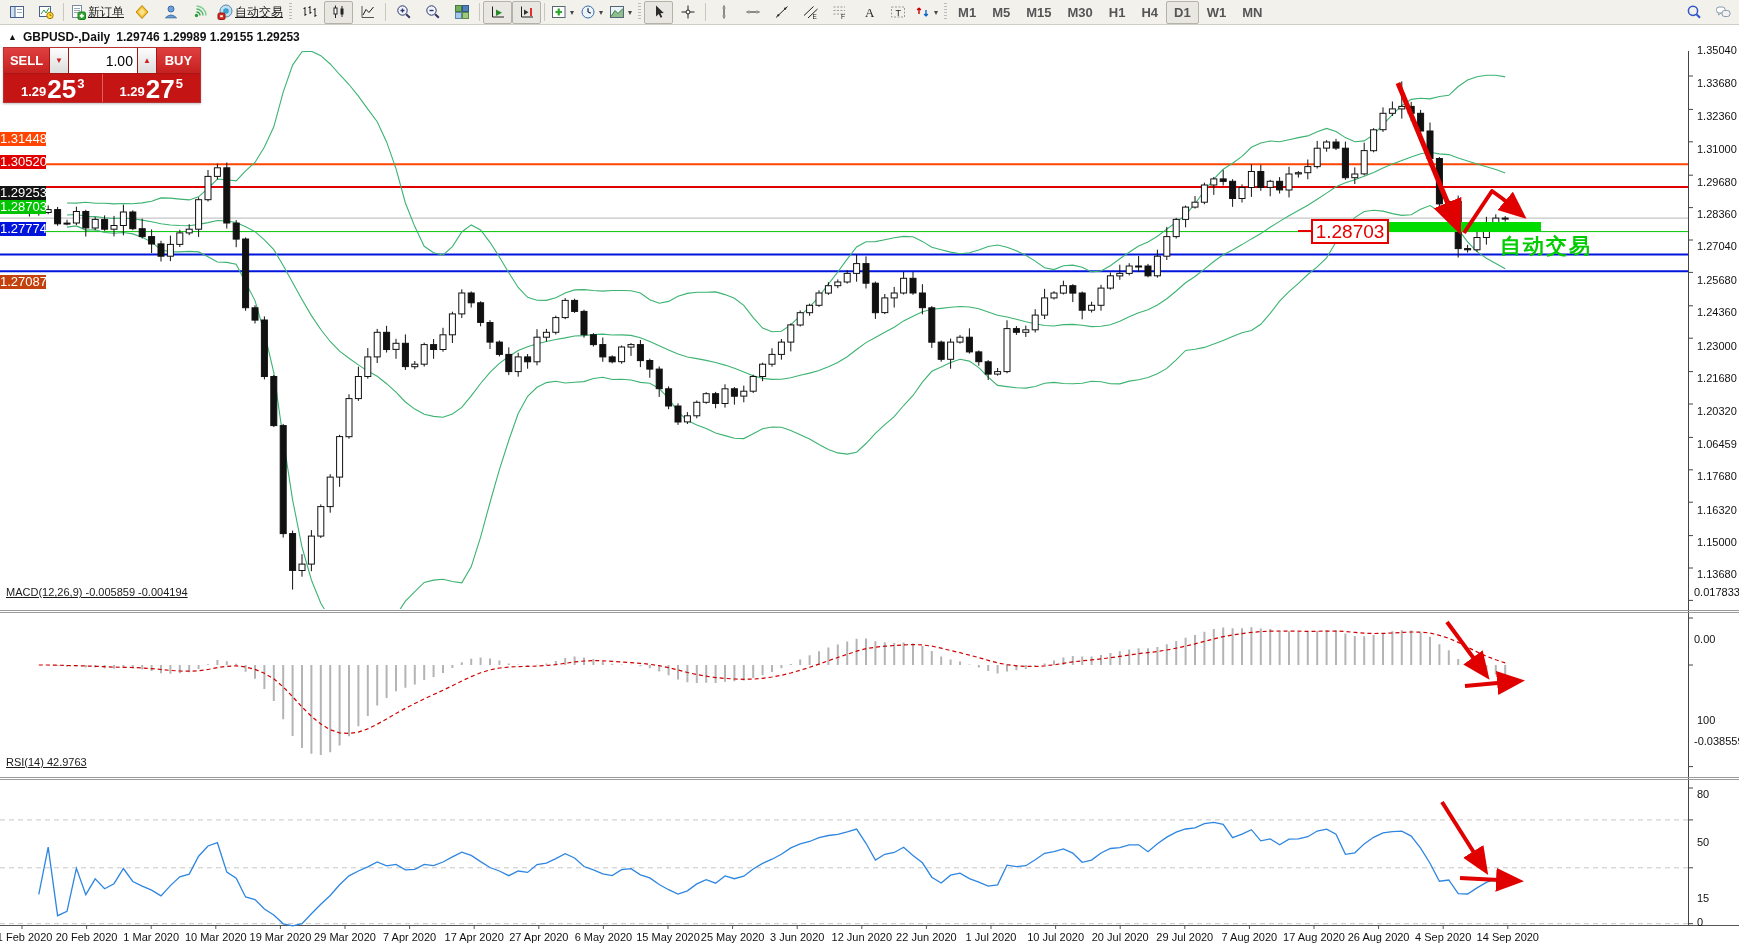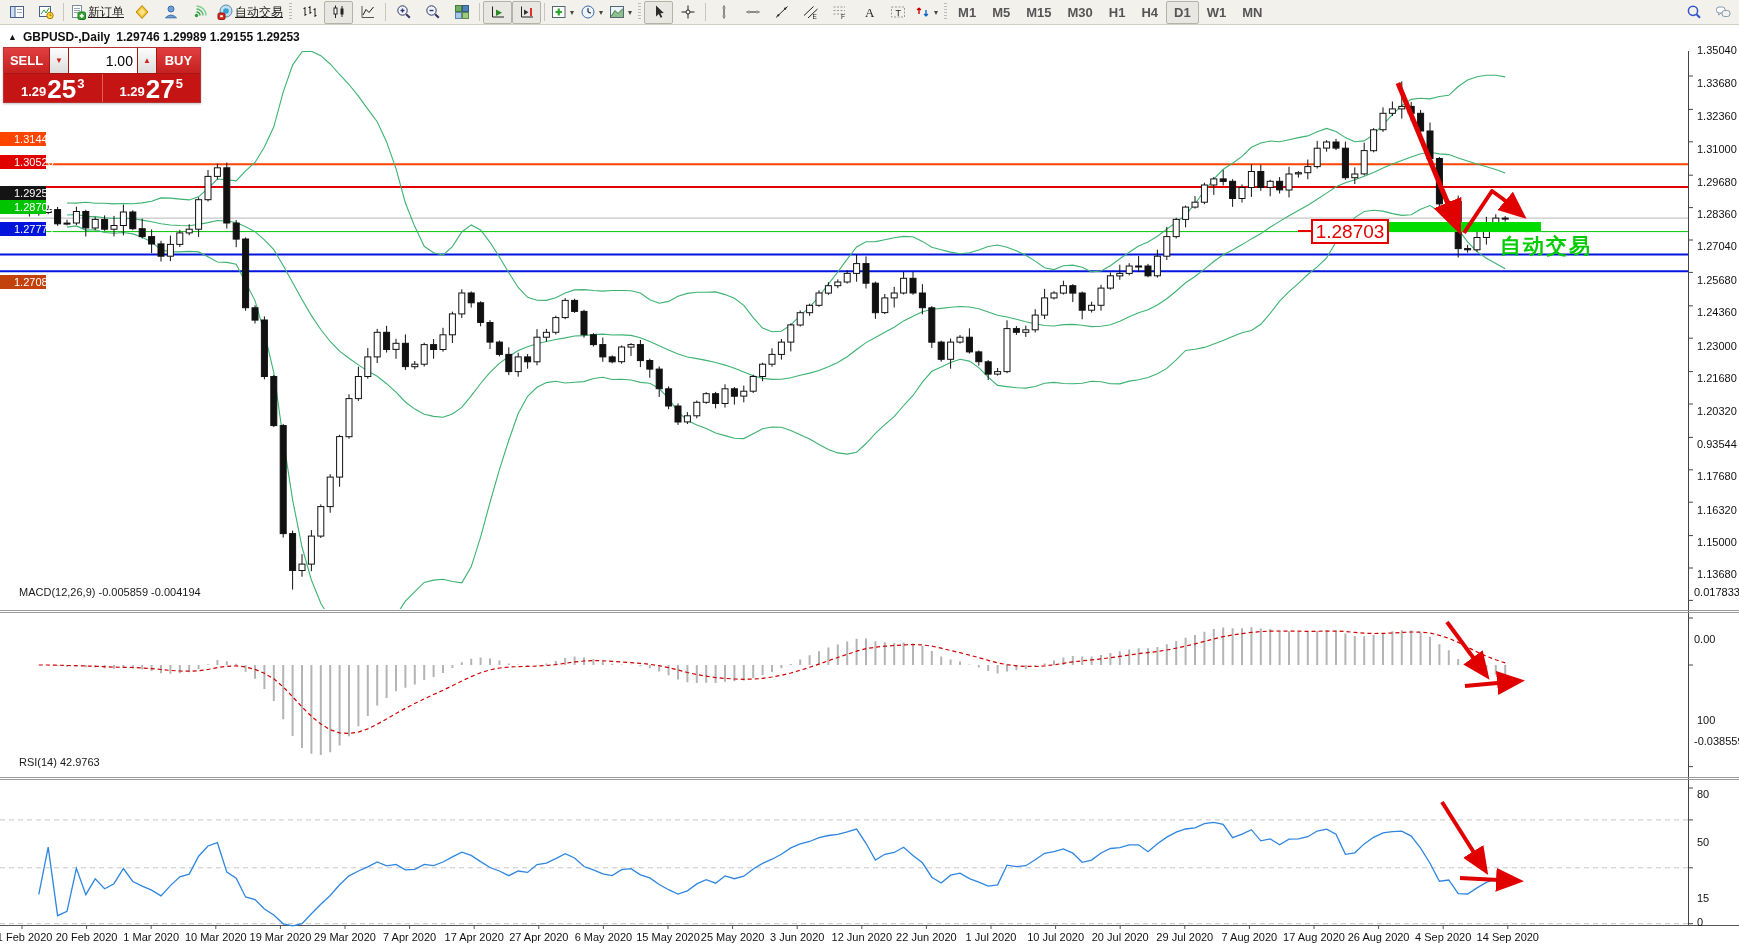--- a/index.html
+++ b/index.html
@@ -16,28 +16,28 @@
   .tb-sep{width:1px;height:18px;background:#c9c7c0;margin:0 3px;}
   .tb-handle{width:5px;height:18px;margin:0 3px;
     background-image:repeating-linear-gradient(to bottom,#bbb 0 1px,transparent 1px 3px);width:3px;}
   .tb-tf{font-size:13px;font-weight:bold;color:#555;padding:0 5px;}
   .dd{font-size:8px;color:#444;margin-left:1px;}
   .tb-spring{flex:1;}
   
   #chart-region{position:absolute;left:0;top:25px;width:1739px;height:921px;background:#fff;}
   #chart-svg{position:absolute;left:0;top:0;}
   .axis-label{position:absolute;font-size:11px;color:#111;white-space:nowrap;}
-  .badge{position:absolute;left:1692px;width:46px;height:14px;color:#fff;font-size:11px;
-    line-height:14px;padding-left:14px;box-sizing:border-box;white-space:nowrap;}
+  .badge{position:absolute;left:1692px;width:46px;height:14px;color:#fff;font-size:13px;
+    line-height:14px;padding-left:0;box-sizing:border-box;white-space:nowrap;}
   .date-label{position:absolute;top:906px;font-size:11px;color:#111;transform:translateX(-50%);white-space:nowrap;}
   
   #chart-title{position:absolute;left:8px;top:5px;font-size:12px;font-weight:bold;color:#111;
     display:flex;align-items:center;gap:6px;}
   #collapse-arrow{font-size:9px;}
-  #macd-label,#rsi-label{position:absolute;left:19px;font-size:11px;color:#1a1a1a;}
+  #macd-label,#rsi-label{position:absolute;left:6px;font-size:11px;color:#1a1a1a;text-decoration:underline;}
   #macd-label{top:561px;}
   #rsi-label{top:731px;}
   
   #trade-panel{position:absolute;left:3px;top:22px;width:196px;height:54px;border:1px solid #b73333;
     border-radius:0;background:#cc1a1a;overflow:hidden;box-shadow:0 1px 2px rgba(0,0,0,.25);}
   #tp-top{display:flex;height:25px;align-items:stretch;}
   .tp-btn{background:linear-gradient(#e04040,#c62020);color:#fff;font-size:13px;font-weight:bold;
     display:flex;align-items:center;justify-content:center;border-right:1px solid #a81515;}
   #tp-sell-btn{width:48px;}
   #tp-buy-btn{width:46px;border-right:none;}
@@ -587,21 +587,21 @@
         <div class="axis-label" style="left: 1697px; top: 84.794px;">1.32360</div>
         <div class="axis-label" style="left: 1697px; top: 118.182px;">1.31000</div>
         <div class="axis-label" style="left: 1697px; top: 150.588px;">1.29680</div>
         <div class="axis-label" style="left: 1697px; top: 182.994px;">1.28360</div>
         <div class="axis-label" style="left: 1697px; top: 215.4px;">1.27040</div>
         <div class="axis-label" style="left: 1697px; top: 248.788px;">1.25680</div>
         <div class="axis-label" style="left: 1697px; top: 281.194px;">1.24360</div>
         <div class="axis-label" style="left: 1697px; top: 314.582px;">1.23000</div>
         <div class="axis-label" style="left: 1697px; top: 346.988px;">1.21680</div>
         <div class="axis-label" style="left: 1697px; top: 380.376px;">1.20320</div>
-        <div class="axis-label" style="left: 1697px; top: 412.782px;">0.93544</div>
+        <div class="axis-label" style="left: 1697px; top: 412.782px;">1.06459</div>
         <div class="axis-label" style="left: 1697px; top: 445.188px;">1.17680</div>
         <div class="axis-label" style="left: 1697px; top: 478.576px;">1.16320</div>
         <div class="axis-label" style="left: 1697px; top: 510.982px;">1.15000</div>
         <div class="axis-label" style="left: 1697px; top: 543.388px;">1.13680</div>
         <div class="axis-label" style="left: 1694px; top: 560.992px;">0.017833</div>
         <div class="axis-label" style="left: 1694px; top: 608px;">0.00</div>
         <div class="axis-label" style="left: 1694px; top: 709.642px;">-0.038559</div>
         <div class="axis-label" style="left: 1697px; top: 689px;">100</div>
         <div class="axis-label" style="left: 1697px; top: 762.92px;">80</div>
         <div class="axis-label" style="left: 1697px; top: 810.8px;">50</div>

